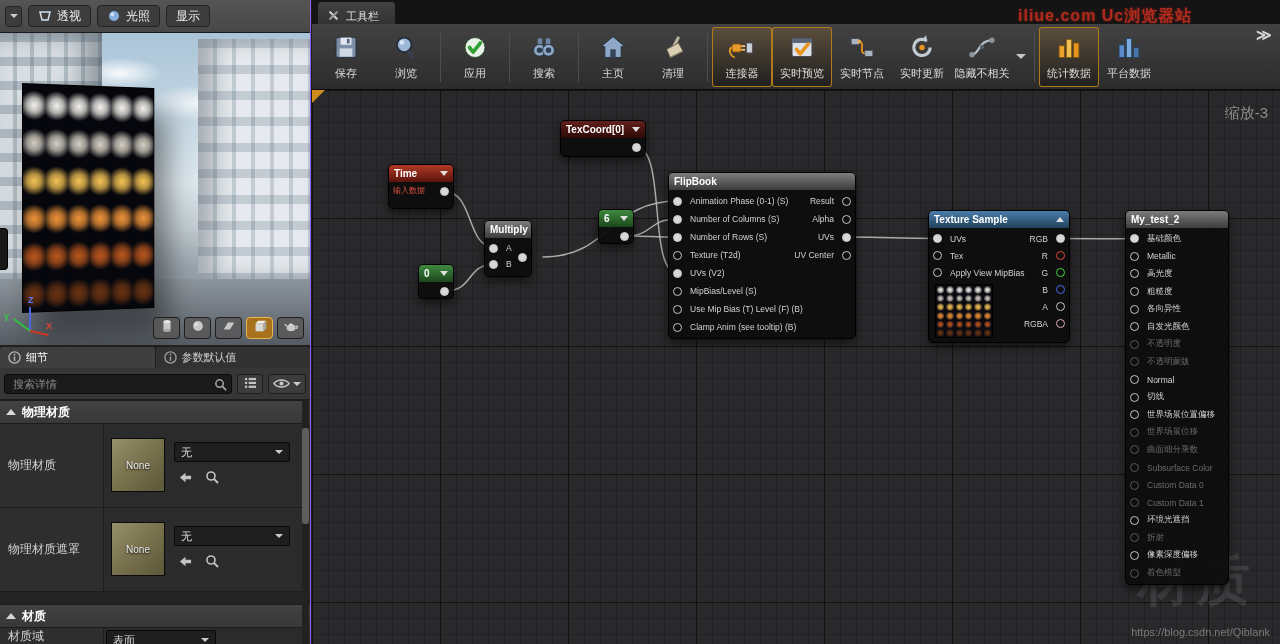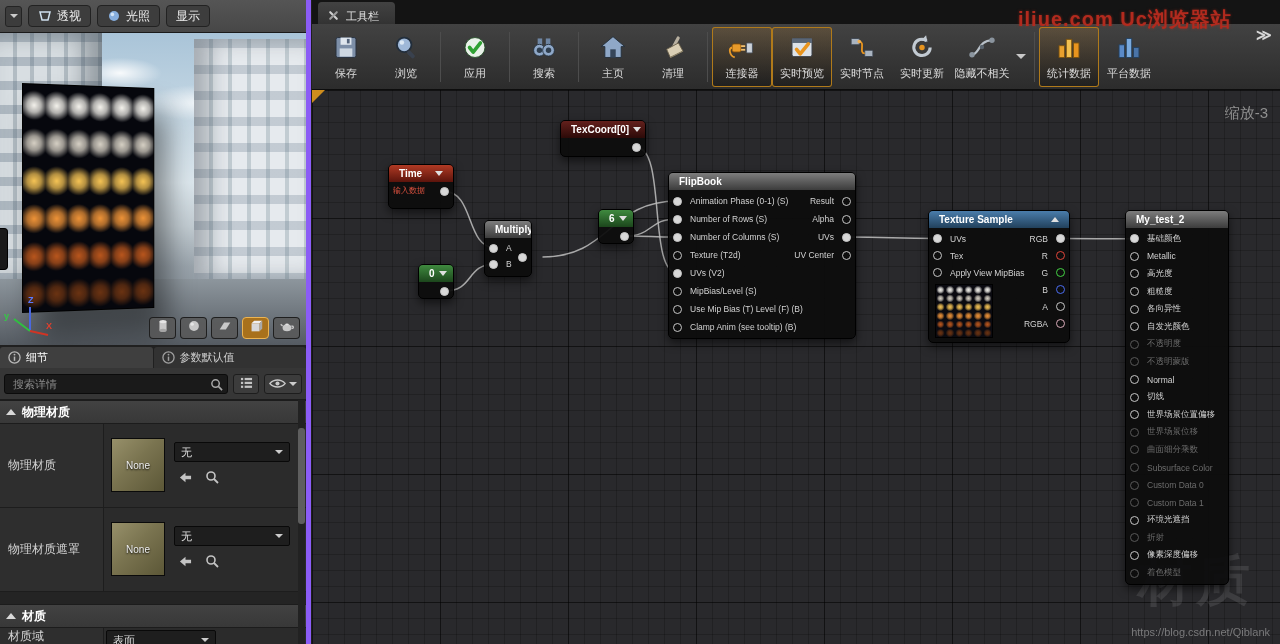--- a/index.html
+++ b/index.html
@@ -1,20 +1,20 @@
 <!DOCTYPE html>
 <html><head>
 <meta charset="utf-8">
 <style>
   * { box-sizing: border-box; }
   body { margin:0; background:#111; font-family:"Liberation Sans", sans-serif; }
   .app { position:relative; width:1280px; height:644px; background:#1f1f1f; overflow:hidden; user-select:none; }
 
   
-  .left-panel { position:absolute; left:0; top:0; width:311px; height:644px; background:#2b2b2b; border-right:5px solid #8b5cf6; }
+  .left-panel { position:absolute; left:0; top:0; width:311px; height:644px; background:#2b2b2b; border-right:1px solid #8b5cf6; }
 
   .vp-toolbar { height:33px; background:linear-gradient(#555,#474747); display:flex; align-items:center; gap:6px; padding:0 5px; border-bottom:1px solid #1a1a1a; }
   .vp-dd { width:17px; height:21px; background:#3c3c3c; border:1px solid #242424; border-radius:3px; display:flex; align-items:center; justify-content:center; }
   .caret { width:0; height:0; border-left:4px solid transparent; border-right:4px solid transparent; border-top:4px solid #ccc; }
   .vp-btn { display:flex; align-items:center; gap:5px; padding:3px 9px; height:22px; background:#3d3d3d; border:1px solid #222; border-radius:4px; color:#ececec; font-size:12px; }
   .vp-ico svg { display:block; }
 
   .vp-scene { position:relative; height:312px; background:linear-gradient(#a9c4d8 0%, #dde8ee 48%, #c2ccd2 62%, #99a3ab 75%, #757e86 100%); overflow:hidden; }
   .clouds { position:absolute; inset:0;
     background:
@@ -102,21 +102,21 @@
       linear-gradient(90deg, rgba(0,0,0,.45) 1px, transparent 1px),
       linear-gradient(rgba(0,0,0,.2) 1px, transparent 1px),
       linear-gradient(90deg, rgba(0,0,0,.2) 1px, transparent 1px);
     background-size:128px 128px, 128px 128px, 16px 16px, 16px 16px; overflow:hidden; }
   .graph-corner { position:absolute; left:0; top:0; width:0; height:0; border-top:13px solid #cf8d1d; border-right:13px solid transparent; }
   .zoom { position:absolute; right:12px; top:14px; color:#8f8f8f; font-size:15px; }
   .wires { position:absolute; left:0; top:0; width:968px; height:554px; pointer-events:none; }
   .wire { fill:none; stroke:#bfbfbf; stroke-width:1.5; opacity:.85; }
 
   .node { position:absolute; background:rgba(13,13,13,.94); border:1px solid #000; border-radius:5px; box-shadow:0 4px 10px rgba(0,0,0,.55); color:#ddd; }
-  .node-h { height:17px; border-radius:4px 4px 0 0; display:flex; align-items:center; gap:4px; padding:0 10px; color:#fff; font-size:10px; font-weight:bold; white-space:nowrap; overflow:hidden; }
+  .node-h { height:17px; border-radius:4px 4px 0 0; display:flex; align-items:center; gap:4px; padding:0 5px; color:#fff; font-size:10px; font-weight:bold; white-space:nowrap; overflow:hidden; }
   .h-grey    { background:linear-gradient(#7d7d7d,#3c3c3c); }
   .h-red     { background:linear-gradient(#b03a24,#5c140c); }
   .h-darkred { background:linear-gradient(#63201c,#2c0a08); }
   .h-green   { background:linear-gradient(#3f8a3f,#1c461c); }
   .h-blue    { background:linear-gradient(#4a7dab,#22415c); }
   .h-caret { margin-left:auto; width:0; height:0; border-left:4px solid transparent; border-right:4px solid transparent; border-top:5px solid #e0e0e0; }
   .h-caret.up { border-top:none; border-bottom:5px solid #e0e0e0; }
   .node-body { position:relative; padding:2px 0; }
   .prow { display:flex; align-items:center; gap:8px; }
   .in-col .prow { padding-left:4px; }
@@ -127,21 +127,21 @@
   .pin.c-red { border-color:#e0453a; } .pin.c-green { border-color:#43d243; } .pin.c-blue { border-color:#4a6cf0; } .pin.c-pink { border-color:#d8aab8; }
   .pin.disabled { border-color:#585858; }
   .plabel { font-size:8.5px; color:#d2d2d2; white-space:nowrap; }
   .plabel.dis { color:#6b6b6b; }
   .red-note { color:#e05340; font-size:8px; padding-left:4px; margin-top:1px; }
   .ts-thumb { position:absolute; left:6px; top:56px; width:58px; height:54px; border:1px solid #000; background:#0a0a10; }
   .ts-thumb .sprite-grid { width:100%; height:100%; }
 
   .wm-big { position:absolute; right:26px; bottom:26px; font-size:54px; font-weight:bold; color:rgba(255,255,255,.10); letter-spacing:4px; }
   .wm-url { position:absolute; right:10px; bottom:6px; font-size:11px; color:rgba(220,220,220,.45); }
-  .wm-top { position:absolute; left:1018px; top:6px; font-size:20px; font-weight:bold; color:#b22a1e; text-shadow:0 0 3px rgba(190,50,30,.55); z-index:60; letter-spacing:1px; }
+  .wm-top { position:absolute; left:1018px; top:6px; font-size:16px; font-weight:bold; color:#b22a1e; text-shadow:0 0 3px rgba(190,50,30,.55); z-index:60; letter-spacing:1px; }
 </style>
 </head>
 <body>
 
 <div class="app">
 
   <div class="left-panel">
     <div class="vp-toolbar">
       <div class="vp-dd">
           <span class="caret"></span>
@@ -642,25 +642,25 @@
           <span class="node-title">FlipBook</span>
         </div>
         <div class="node-body" style="min-height: 148px;">
           <div class="in-col">
             <div class="prow" style="height: 18px;">
               <span class="pin filled"></span>
               <span class="plabel">Animation Phase (0-1) (S)</span>
             </div>
             <div class="prow" style="height: 18px;">
               <span class="pin filled"></span>
+              <span class="plabel">Number of Columns (S)</span>
+            </div>
+            <div class="prow" style="height: 18px;">
+              <span class="pin filled"></span>
               <span class="plabel">Number of Rows (S)</span>
-            </div>
-            <div class="prow" style="height: 18px;">
-              <span class="pin filled"></span>
-              <span class="plabel">Number of Columns (S)</span>
             </div>
             <div class="prow" style="height: 18px;">
               <span class="pin"></span>
               <span class="plabel">Texture (T2d)</span>
             </div>
             <div class="prow" style="height: 18px;">
               <span class="pin filled"></span>
               <span class="plabel">UVs (V2)</span>
             </div>
             <div class="prow" style="height: 18px;">

